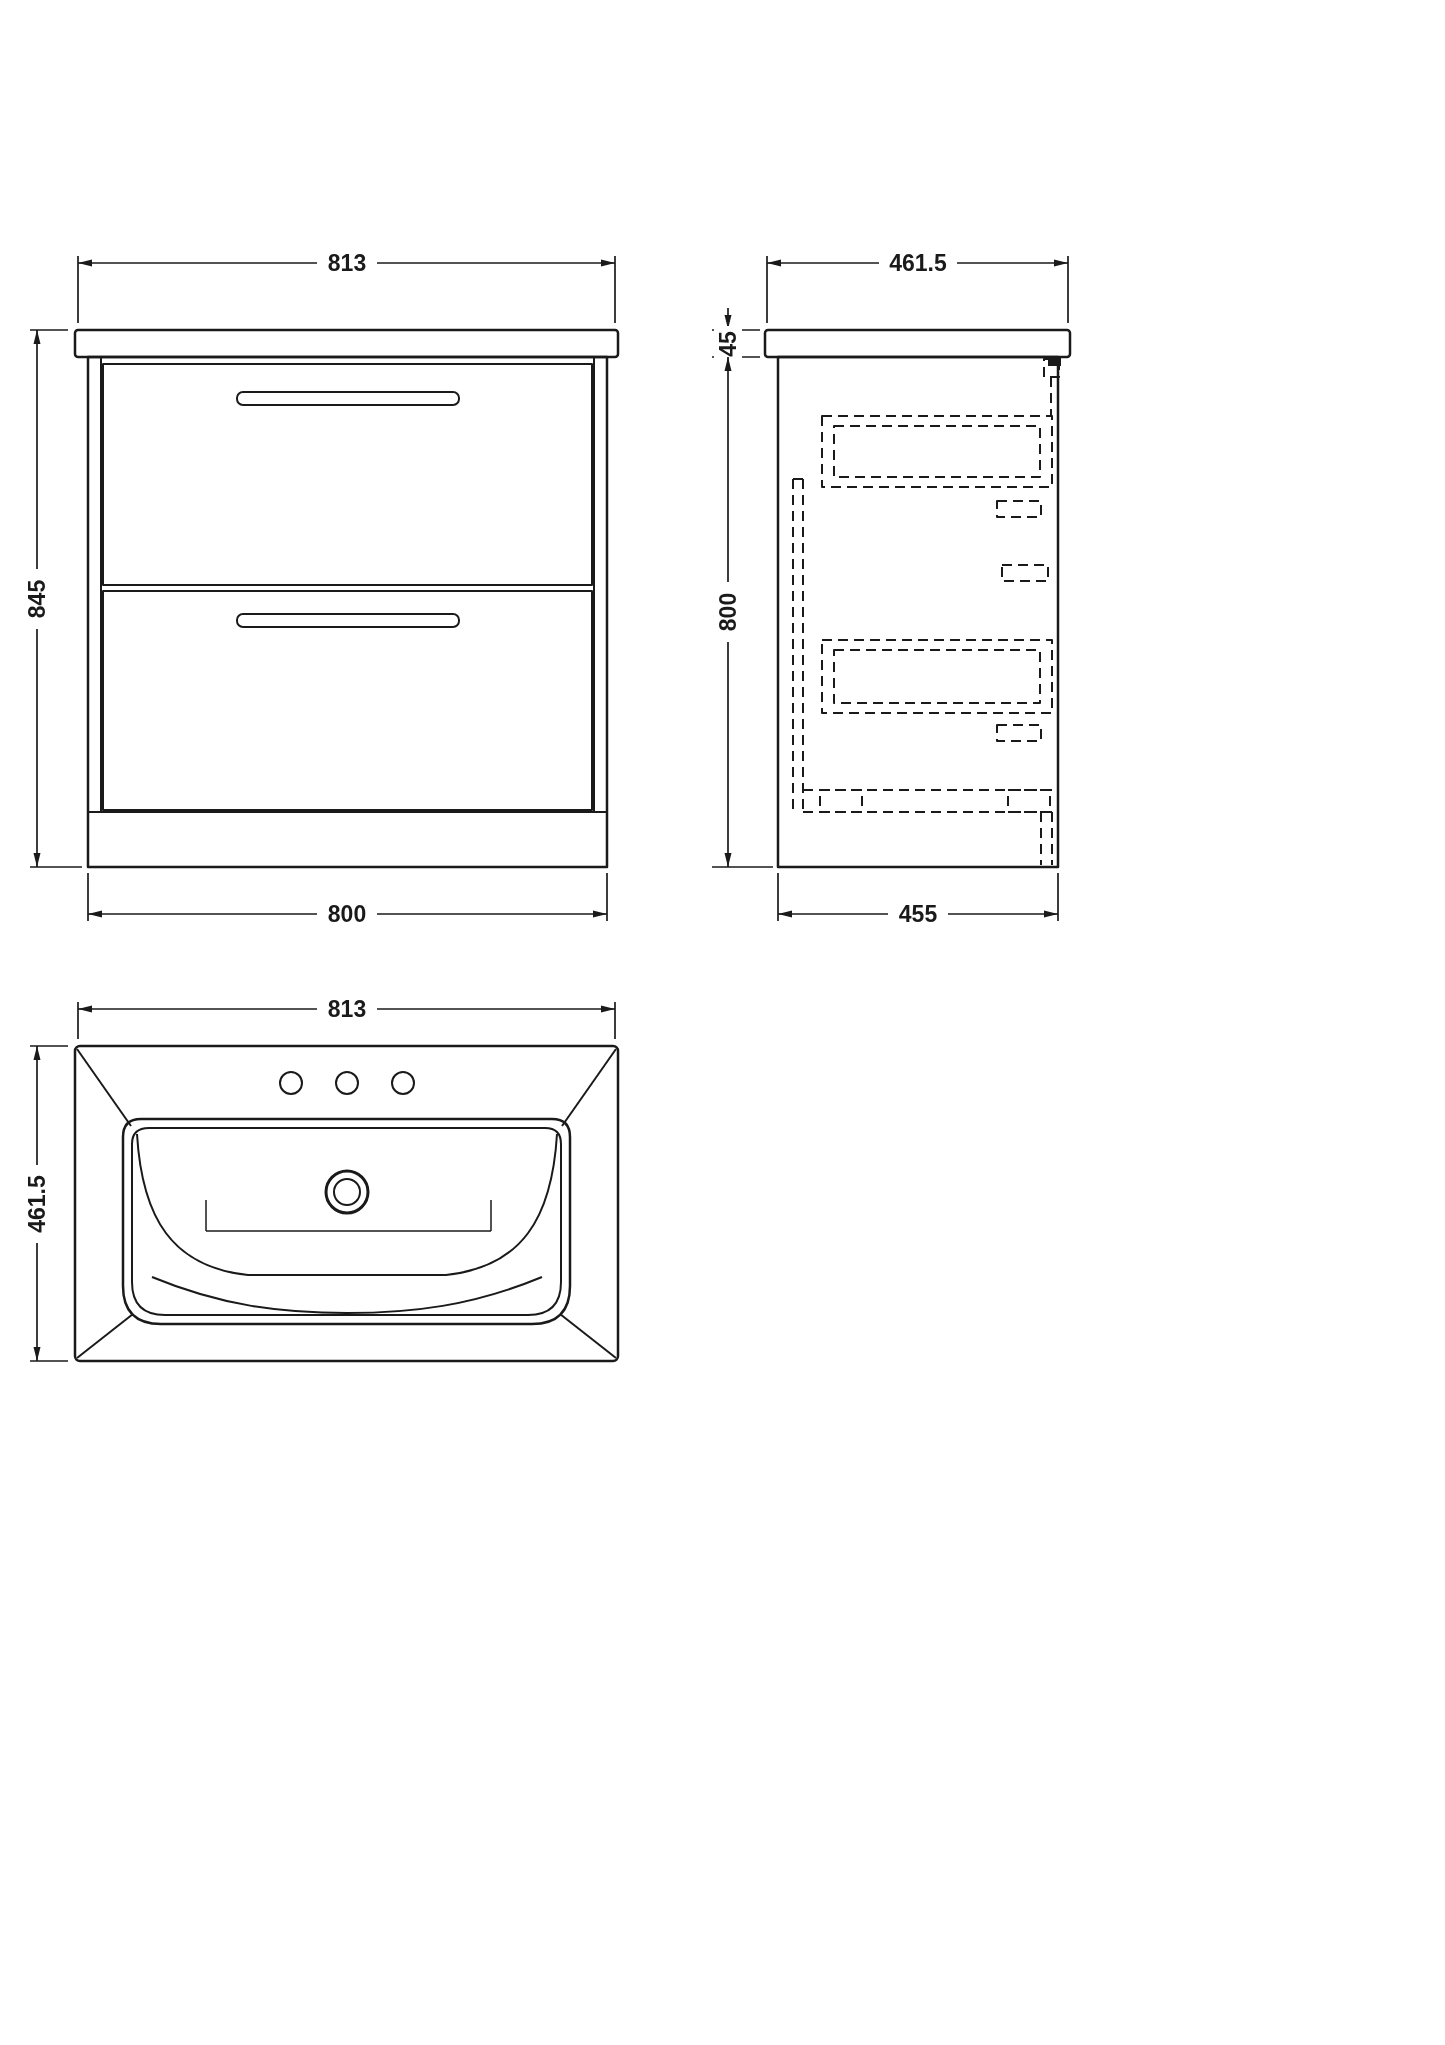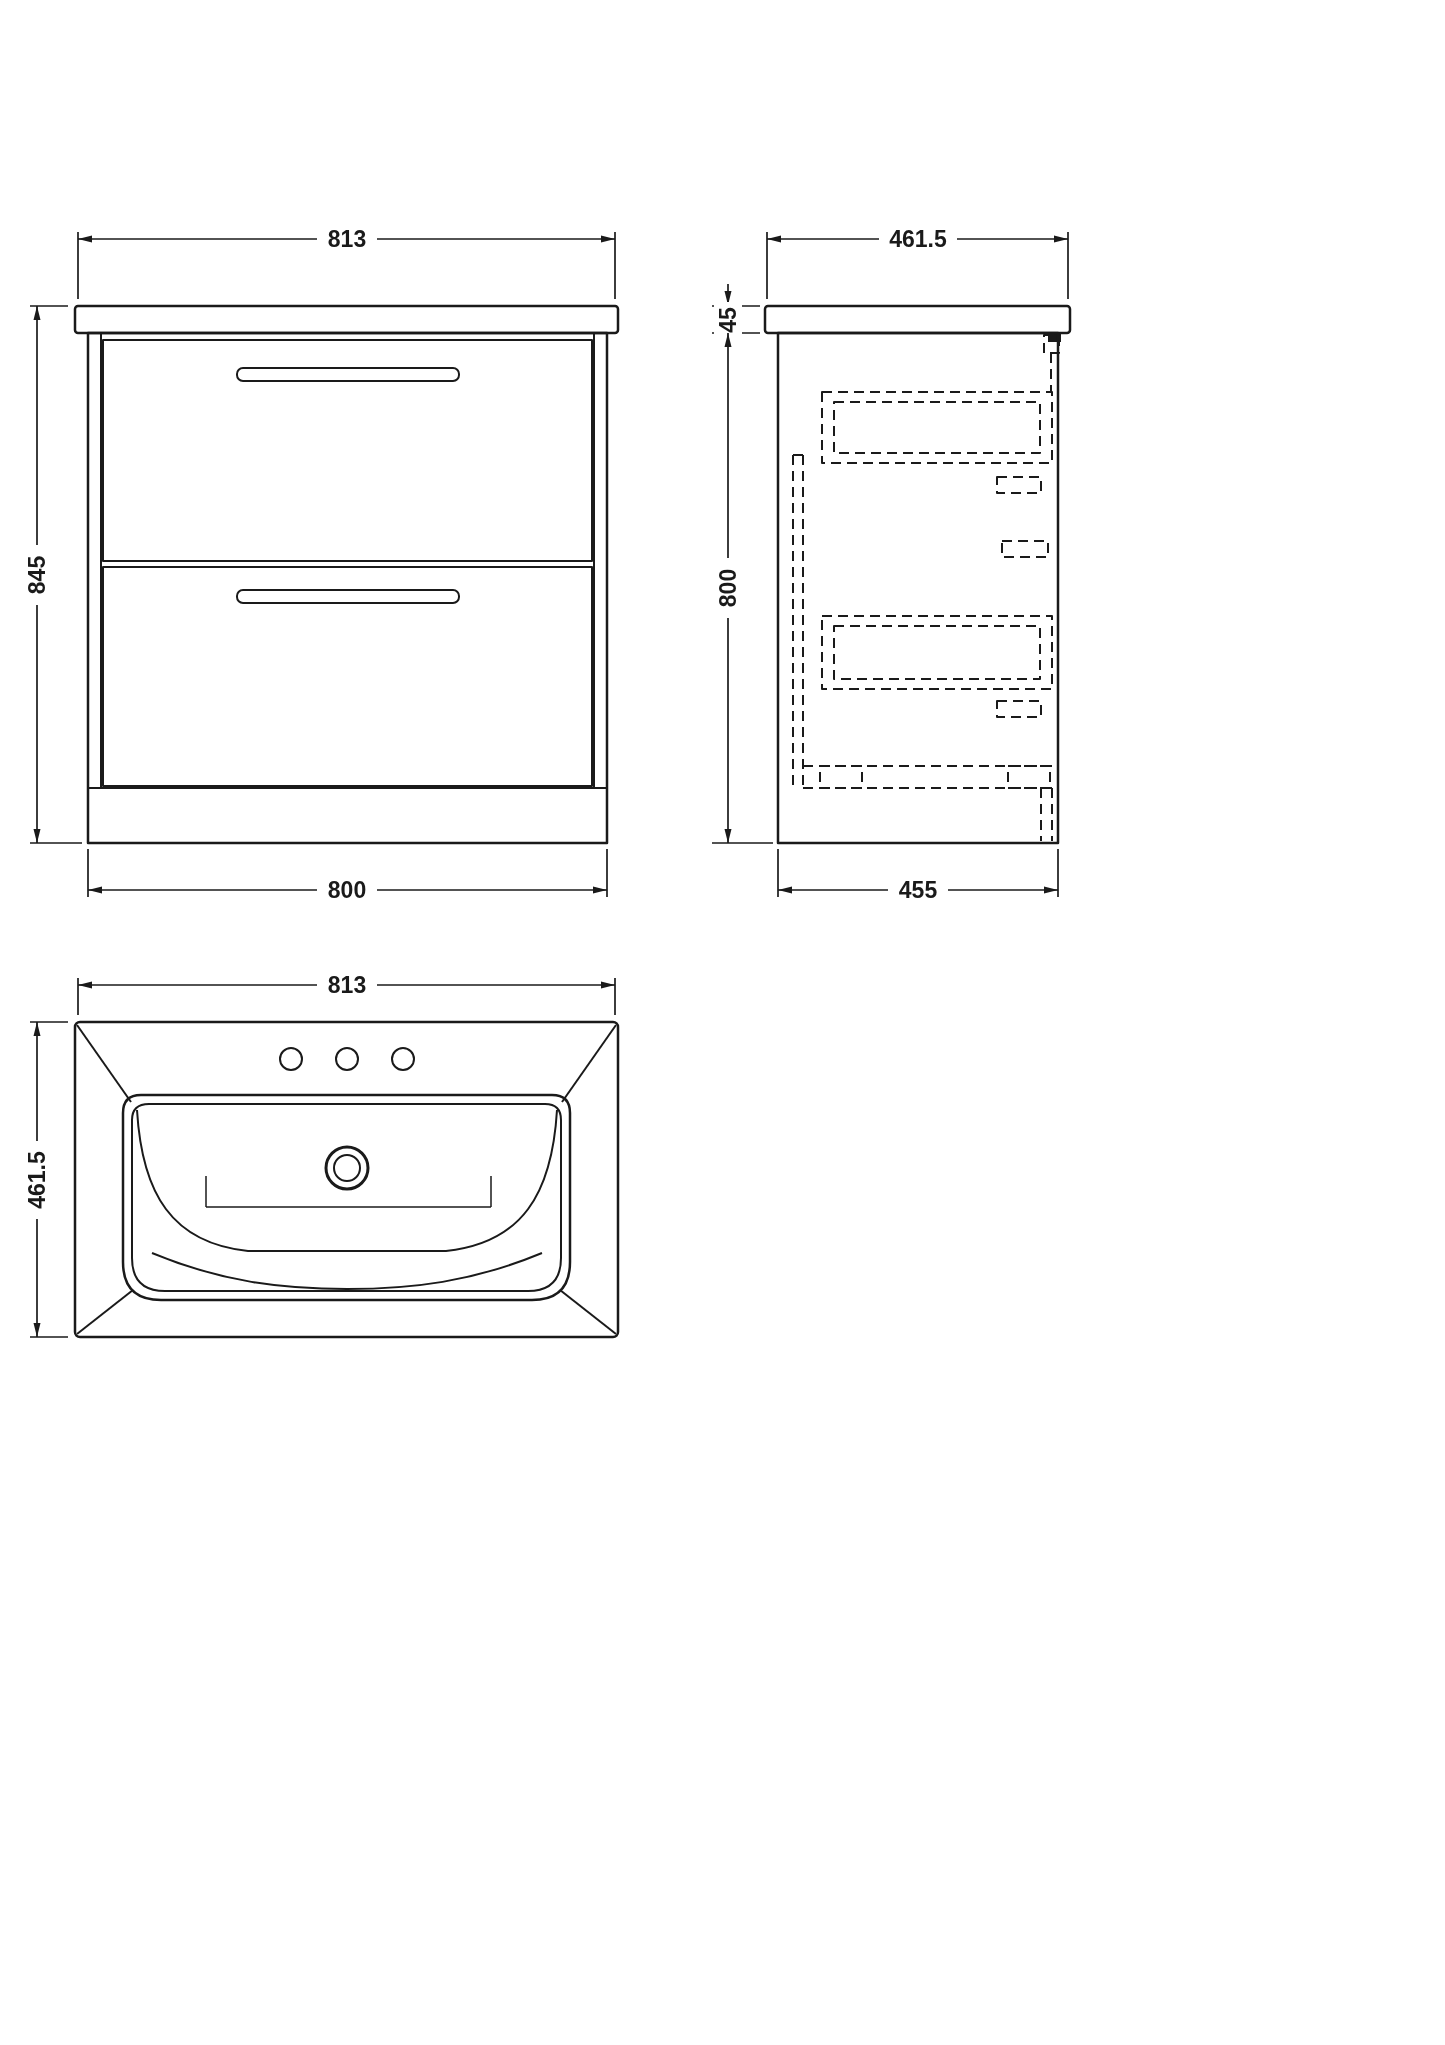--- a/index.html
+++ b/index.html
@@ -1,17 +1,17 @@
 <!DOCTYPE html>
 <html style="--line: #1a1a1a; --bg: #ffffff;"><head>
 <meta charset="utf-8">
 <style>
   :root { --line:#1a1a1a; --bg:#ffffff; }
   html,body { margin:0; padding:0; background:var(--bg); }
-  .stage { width:1445px; height:1648px; background:var(--bg); position:relative; }
+  .stage { width:1445px; height:1648px; background:var(--bg); position:relative;margin-top:24px; }
   svg { display:block; }
   .obj   { fill:none; stroke:var(--line); stroke-width:2.5; stroke-linejoin:round; }
   .obj2  { fill:none; stroke:var(--line); stroke-width:2;   stroke-linejoin:round; }
   .thin  { fill:none; stroke:var(--line); stroke-width:1.5; }
   .dash  { fill:none; stroke:var(--line); stroke-width:2; stroke-dasharray:10 6; stroke-linejoin:round; }
   .dim   { fill:none; stroke:var(--line); stroke-width:1.7; }
   .solidfill { fill:var(--line); stroke:none; }
   .lblbg { fill:var(--bg); stroke:none; }
   .dim-label { font-family:"Liberation Sans", sans-serif; font-size:23px; font-weight:700; fill:var(--line); text-anchor:middle; }
 </style>

